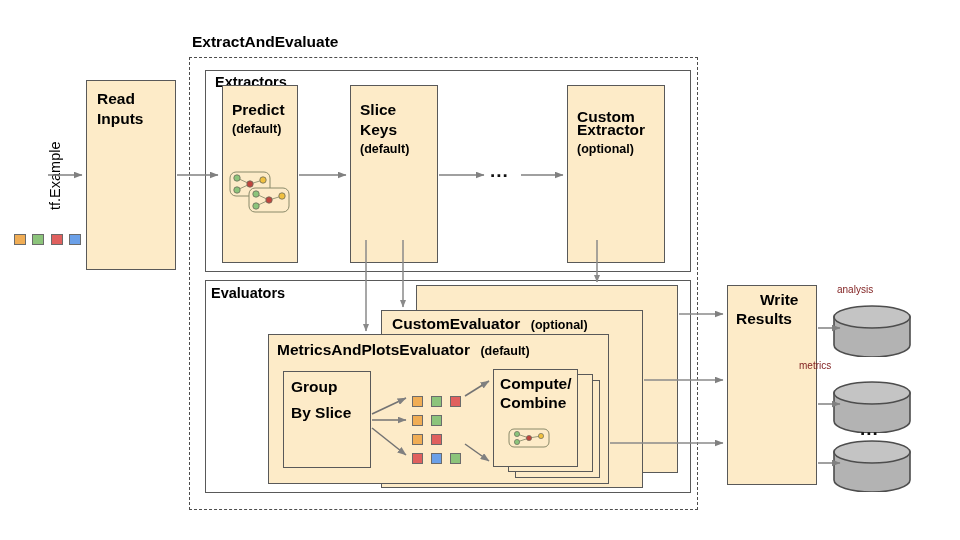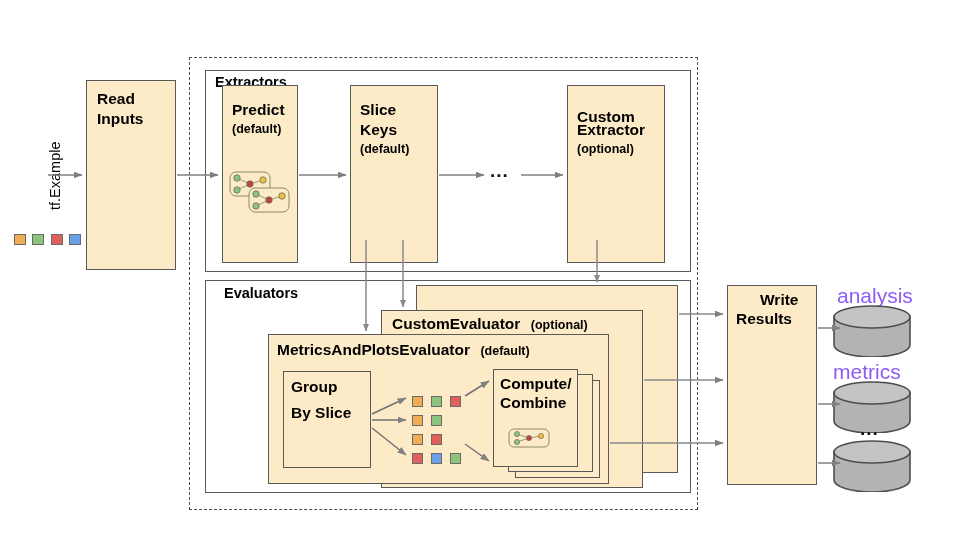--- a/index.html
+++ b/index.html
@@ -76,23 +76,23 @@
   .inline-row .big {
     font-weight: bold;
     font-size: 15.5px;
   }
   .inline-row .small {
     font-weight: bold;
     font-size: 12.5px;
   }
   .plain-label {
     position: absolute;
-    font-size: 21px;
+    font-size: 10px;
     font-weight: normal;
-    color: #8b5cf6;
+    color: #7f1d1d;
     white-space: nowrap;
   }
   .vert-label {
     position: absolute;
     font-size: 14.5px;
     color: #000;
     white-space: nowrap;
     transform-origin: 0 0;
   }
   .dots {
@@ -137,20 +137,21 @@
     <div class="chip-sm" style="left:14px; top:234px; background:#f0ad55;"></div>
     <div class="chip-sm" style="left:32px; top:234px; background:#8cc47b;"></div>
     <div class="chip-sm" style="left:51px; top:234px; background:#e0605e;"></div>
     <div class="chip-sm" style="left:69px; top:234px; background:#6ba0e8;"></div>
   </div>
 
   <div class="box-fill" style="left:86px; top:80px; width:90px; height:190px;"></div>
   <div class="node-title" style="left:97px; top:90px;">Read</div>
   <div class="node-title" style="left:97px; top:110px;">Inputs</div>
 
+  <div class="title-lg" style="left:192px; top:33px;">ExtractAndEvaluate</div>
   <div class="box-dashed" style="left:189px; top:57px; width:509px; height:453px;"></div>
 
   <div class="box-plain" style="left:205px; top:70px; width:486px; height:202px;"></div>
   <div class="hdr" style="left:215px; top:74px;">Extractors</div>
 
   <div class="box-fill" style="left:222px; top:85px; width:76px; height:178px;"></div>
   <div class="node-title" style="left:232px; top:101px;">Predict</div>
   <div class="node-sub" style="left:232px; top:122px;">(default)</div>
 
   <svg class="mini-graphic" style="left:228px; top:170px;" width="66" height="48" viewBox="0 0 66 48">
@@ -178,21 +179,21 @@
   <div class="node-sub" style="left:360px; top:142px;">(default)</div>
 
   <div class="dots" style="left:490px; top:160px;">...</div>
 
   <div class="box-fill" style="left:567px; top:85px; width:98px; height:178px;"></div>
   <div class="node-title" style="left:577px; top:108px;text-align:center;">Custom</div>
   <div class="node-title" style="left:577px; top:121px;">Extractor</div>
   <div class="node-sub" style="left:577px; top:142px;">(optional)</div>
 
   <div class="box-plain" style="left:205px; top:280px; width:486px; height:213px;"></div>
-  <div class="hdr" style="left:224px; top:285px;">Evaluators</div>
+  <div class="hdr" style="left:211px; top:285px;">Evaluators</div>
 
   <div class="box-fill" style="left:416px; top:285px; width:262px; height:188px;"></div>
 
   <div class="box-fill" style="left:381px; top:310px; width:262px; height:178px;"></div>
   <div class="inline-row" style="left:392px; top:315px;">
     <span class="big">CustomEvaluator</span>
     <span class="small" style="margin-left: 6px;">(optional)</span>
   </div>
 
   <div class="box-fill" style="left:268px; top:334px; width:341px; height:150px;"></div>
@@ -240,21 +241,21 @@
   <div class="box-fill" style="left:727px; top:285px; width:90px; height:200px;"></div>
   <div class="node-title" style="left:760px; top:291px;">Write</div>
   <div class="node-title" style="left:736px; top:310px;text-align:right;">Results</div>
 
   <div class="plain-label" style="left:837px; top:284px;">analysis</div>
   <svg class="mini-graphic" style="left:832px; top:305px;" width="80" height="52" viewBox="0 0 80 52">
     <path d="M2,12 L2,40 A38,12 0 0 0 78,40 L78,12 Z" fill="#b3b3b3" stroke="#4d4d4d" stroke-width="1.6"></path>
     <ellipse cx="40" cy="12" rx="38" ry="11" fill="#c4c4c4" stroke="#4d4d4d" stroke-width="1.6"></ellipse>
   </svg>
 
-  <div class="plain-label" style="left:833px; top:360px;">metrics</div>
+  <div class="plain-label" style="left:799px; top:360px;">metrics</div>
   <svg class="mini-graphic" style="left:832px; top:381px;" width="80" height="52" viewBox="0 0 80 52">
     <path d="M2,12 L2,40 A38,12 0 0 0 78,40 L78,12 Z" fill="#b3b3b3" stroke="#4d4d4d" stroke-width="1.6"></path>
     <ellipse cx="40" cy="12" rx="38" ry="11" fill="#c4c4c4" stroke="#4d4d4d" stroke-width="1.6"></ellipse>
   </svg>
 
   <div class="dots" style="left:860px; top:418px;">...</div>
   <svg class="mini-graphic" style="left:832px; top:440px;" width="80" height="52" viewBox="0 0 80 52">
     <path d="M2,12 L2,40 A38,12 0 0 0 78,40 L78,12 Z" fill="#b3b3b3" stroke="#4d4d4d" stroke-width="1.6"></path>
     <ellipse cx="40" cy="12" rx="38" ry="11" fill="#c4c4c4" stroke="#4d4d4d" stroke-width="1.6"></ellipse>
   </svg>

